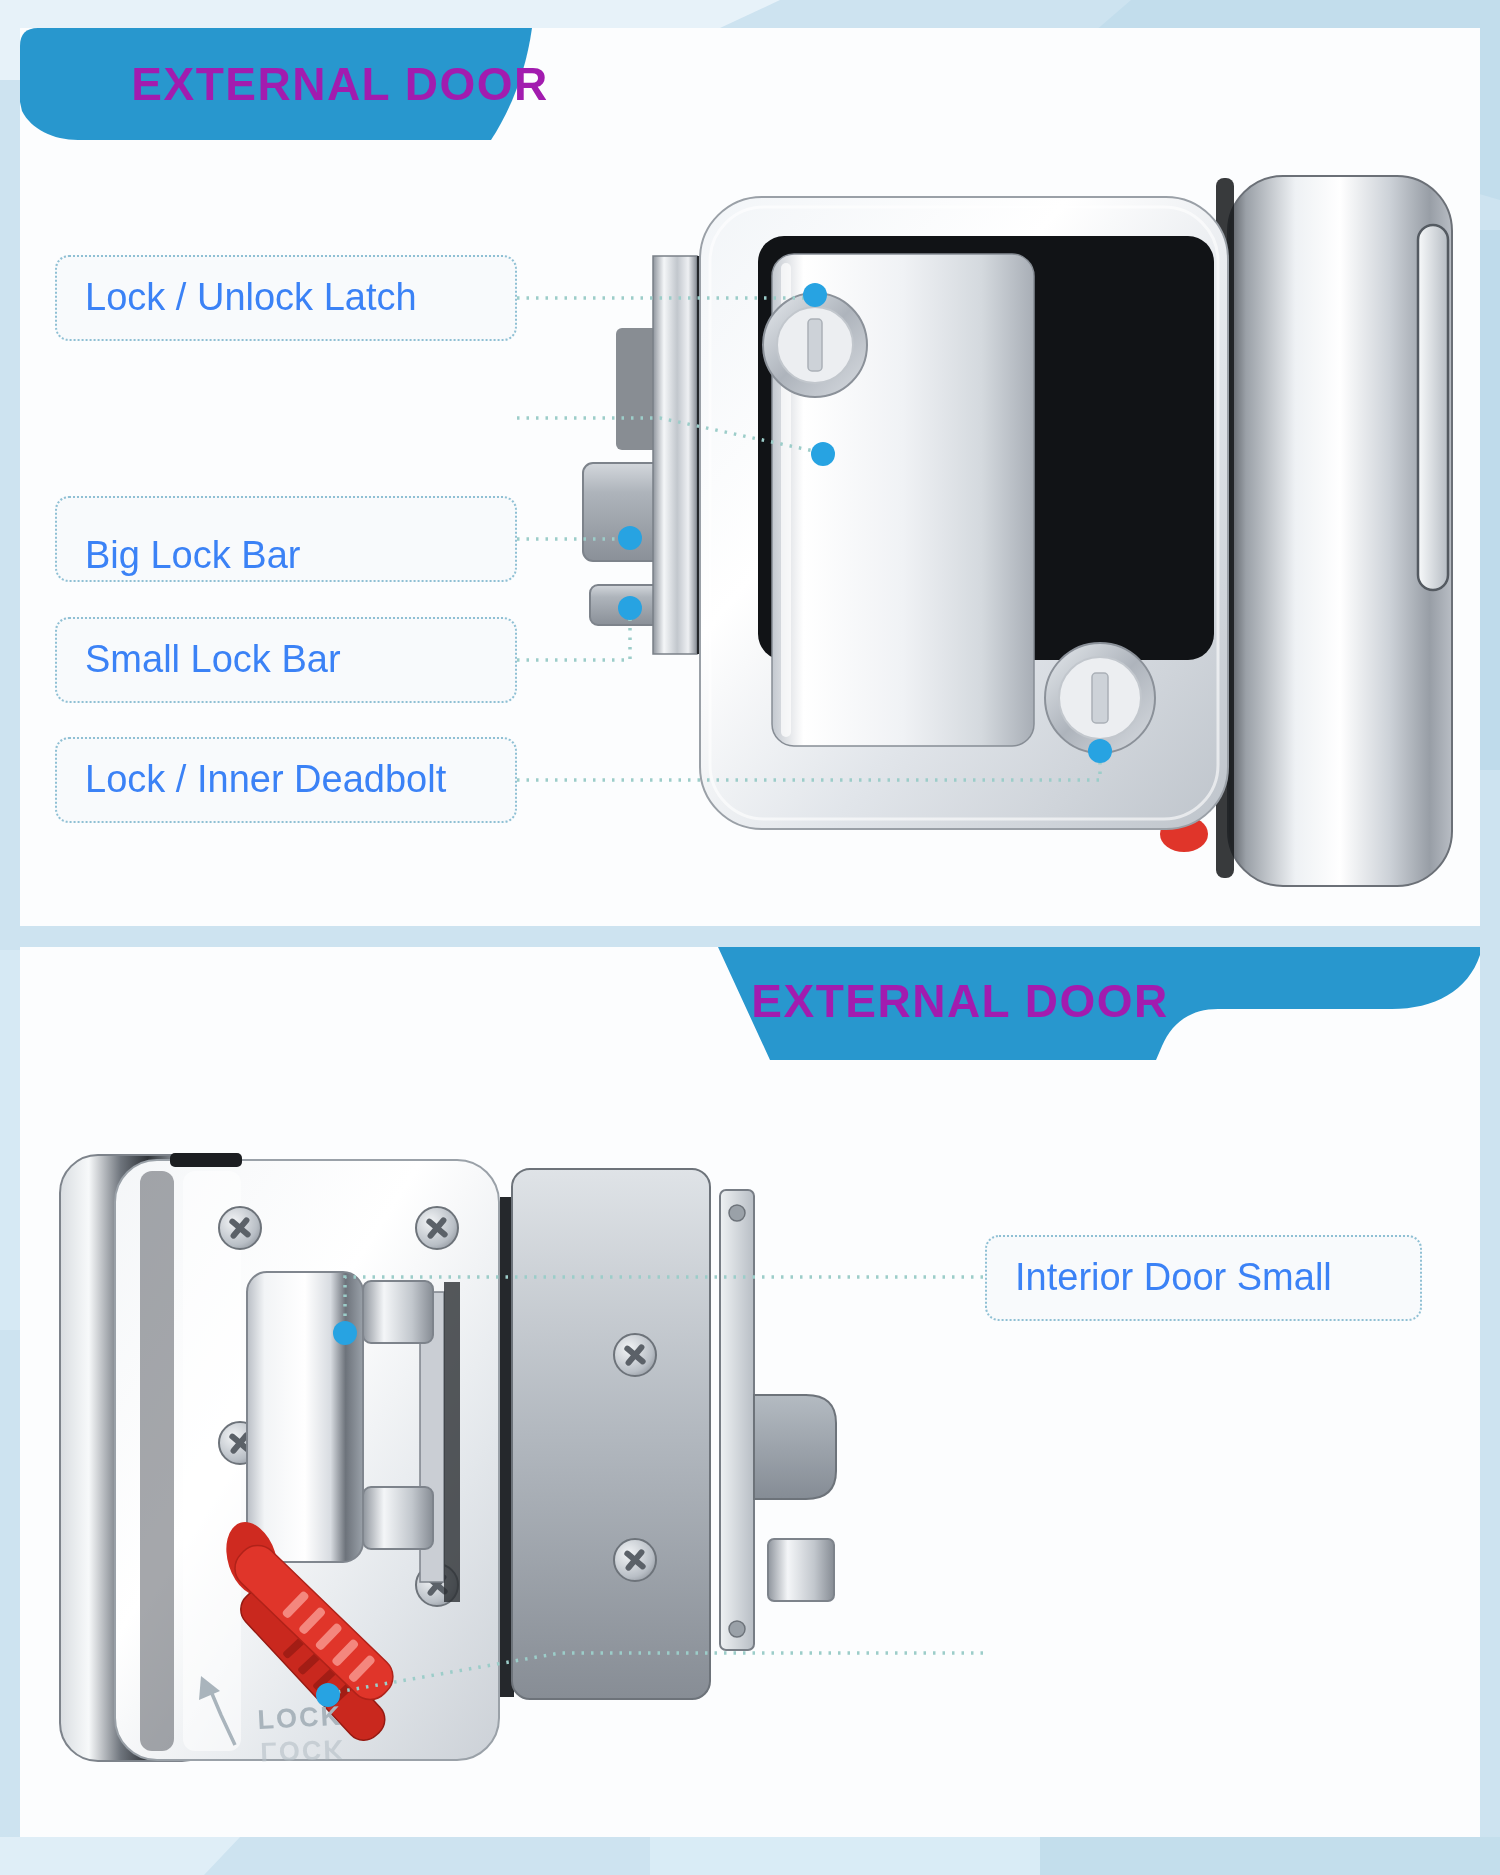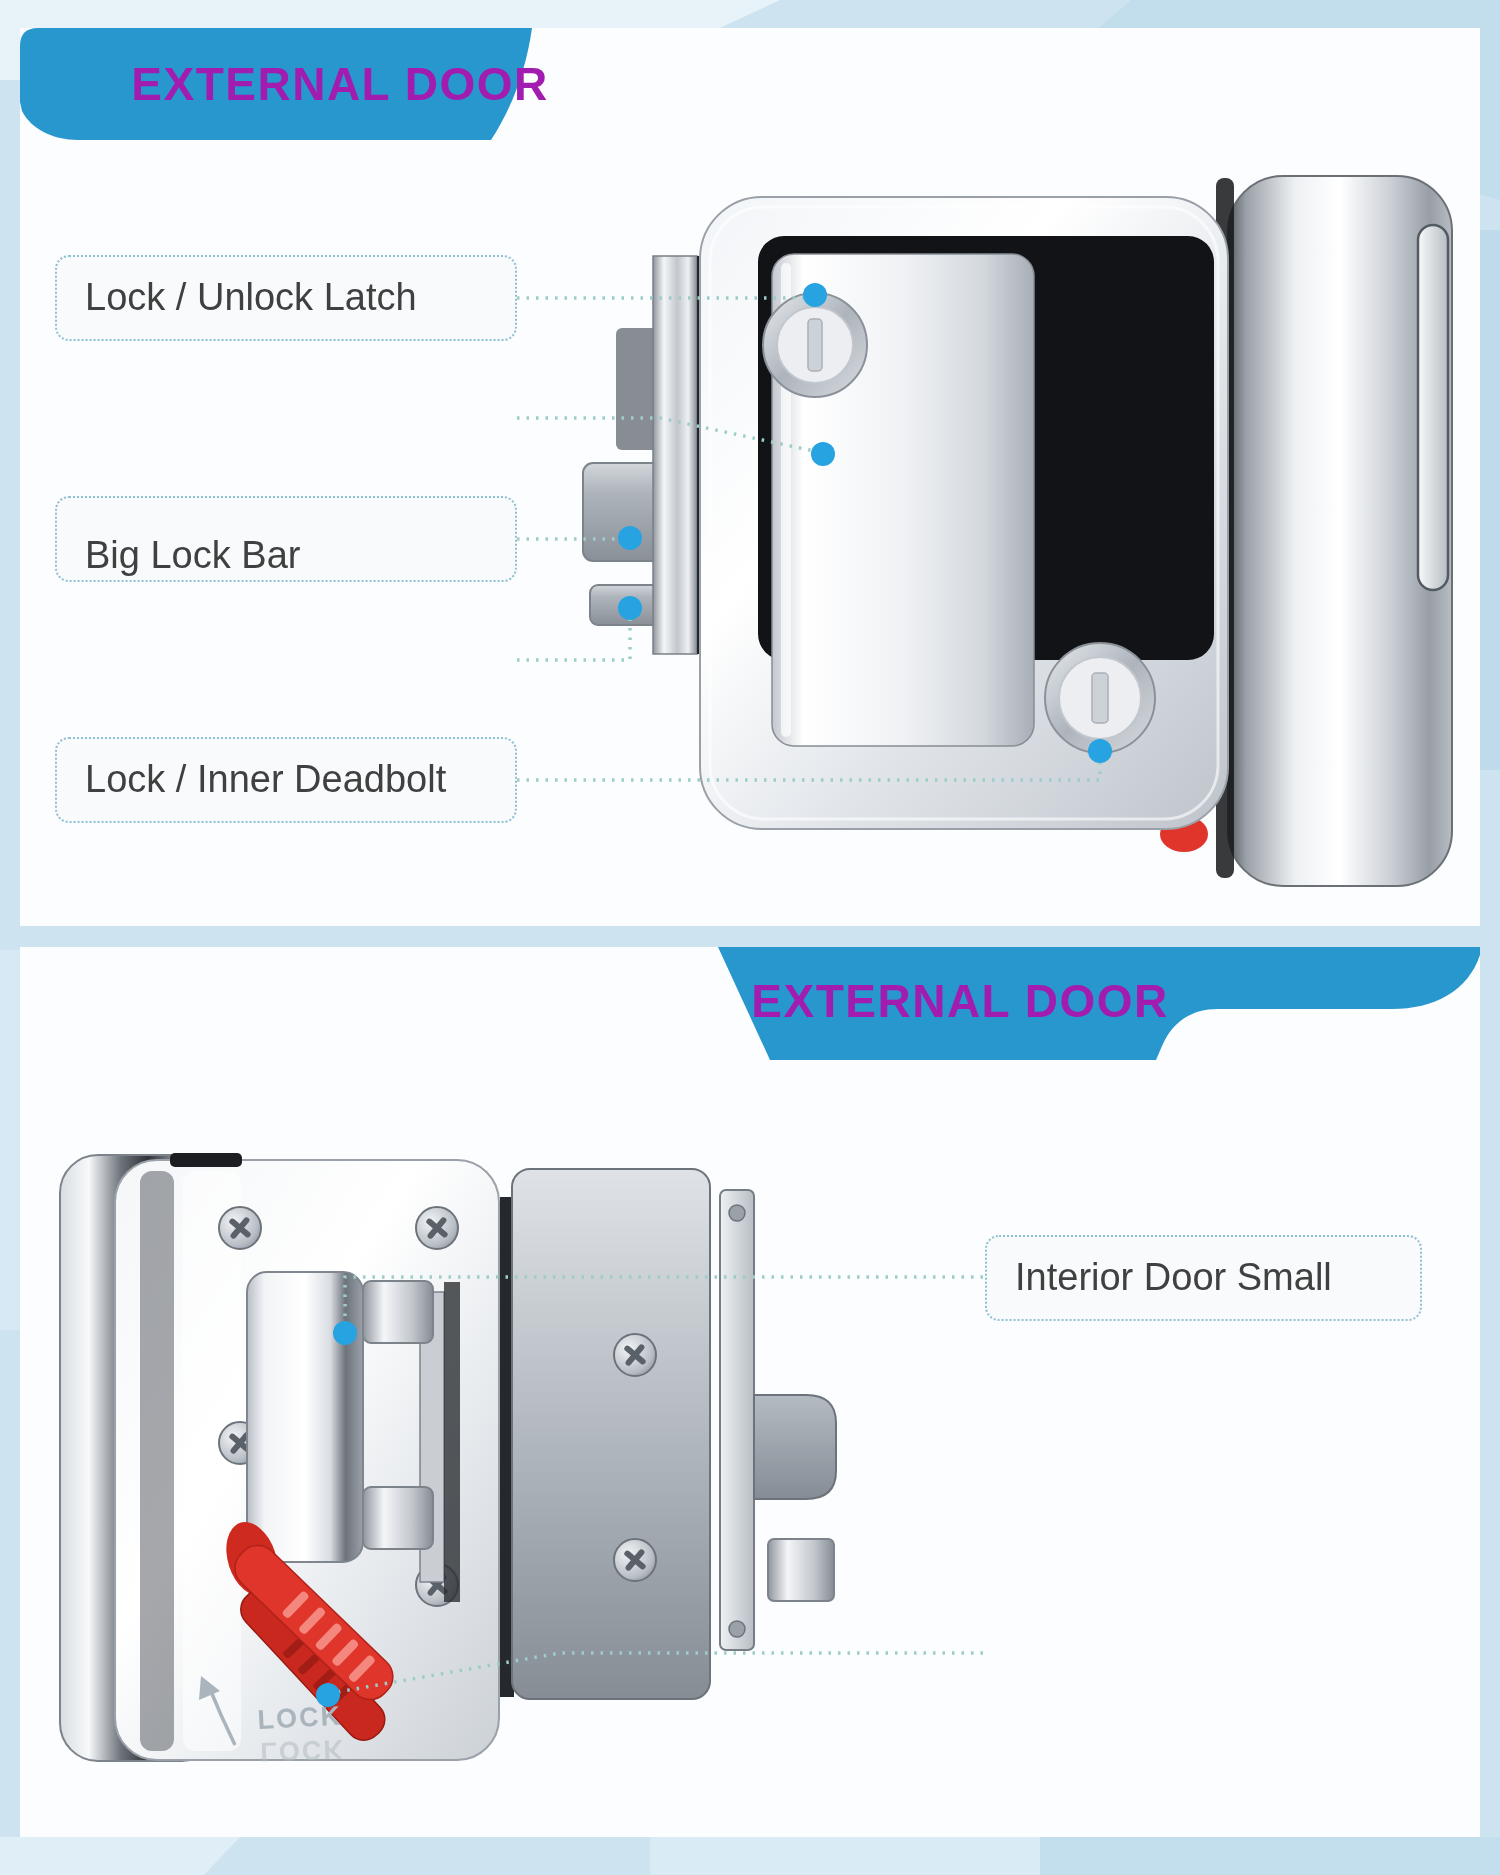--- a/index.html
+++ b/index.html
@@ -8,21 +8,21 @@
   .bgshape{position:absolute;}
   .panel{position:absolute;left:20px;width:1460px;background:#fcfdfe;}
   #panel-ext{top:28px;height:898px;}
   #panel-int{top:947px;height:890px;}
   .art{position:absolute;left:0;top:0;}
   .banner-text{position:absolute;display:flex;align-items:center;justify-content:center;
        color:#a21caf;font-weight:800;font-size:46px;letter-spacing:1.5px;}
   .callout{position:absolute;display:flex;align-items:center;
        background:#f8fafc;border:2px dotted #8fc0d4;border-radius:14px;
        padding-left:28px;box-sizing:border-box;
-       font-size:38px;color:#404040;line-height:1.3;}
+       font-size:38px;color:#3b82f6;line-height:1.3;}
   .callout span{display:block;padding-right:10px;}
 </style>
 </head>
 <body>
 
 <div class="bgshape" style="left:0;top:0;width:780px;height:80px;background:#e7f2f9;clip-path:polygon(0 0,100% 0,78% 100%,0 100%);"></div>
 <div class="bgshape" style="left:1050px;top:0;width:450px;height:200px;background:#c2ddec;clip-path:polygon(18% 0,100% 0,100% 100%,0 35%);"></div>
 <div class="bgshape" style="left:1478px;top:230px;width:22px;height:540px;background:#bfdbeb;"></div>
 <div class="bgshape" style="left:0;top:950px;width:20px;height:380px;background:#d6e9f4;"></div>
 <div class="bgshape" style="left:0;top:1837px;width:240px;height:38px;background:#dfeef7;clip-path:polygon(0 0,100% 0,85% 100%,0 100%);"></div>
@@ -127,20 +127,23 @@
     </g>
   </svg>
 
   <div class="banner-text" style="left:80px;top:10px;width:480px;height:92px;">EXTERNAL DOOR</div>
 
   <div class="callout" style="left:35px;top:227px;width:462px;height:86px;">
        <span>Lock / Unlock Latch</span>
     </div>
   <div class="callout" style="left:35px;top:468px;width:462px;height:86px;align-items:flex-end;">
        <span>Big Lock Bar</span>
+    </div>
+  <div class="callout" style="left:35px;top:589px;width:462px;height:86px;">
+       <span>Small Lock Bar</span>
     </div>
   <div class="callout" style="left:35px;top:709px;width:462px;height:86px;">
        <span>Lock / Inner Deadbolt</span>
     </div>
 </section>
 
 <section class="panel" id="panel-int">
 
   <svg class="art" width="1460" height="890" viewBox="0 0 1460 890">
     <defs>

